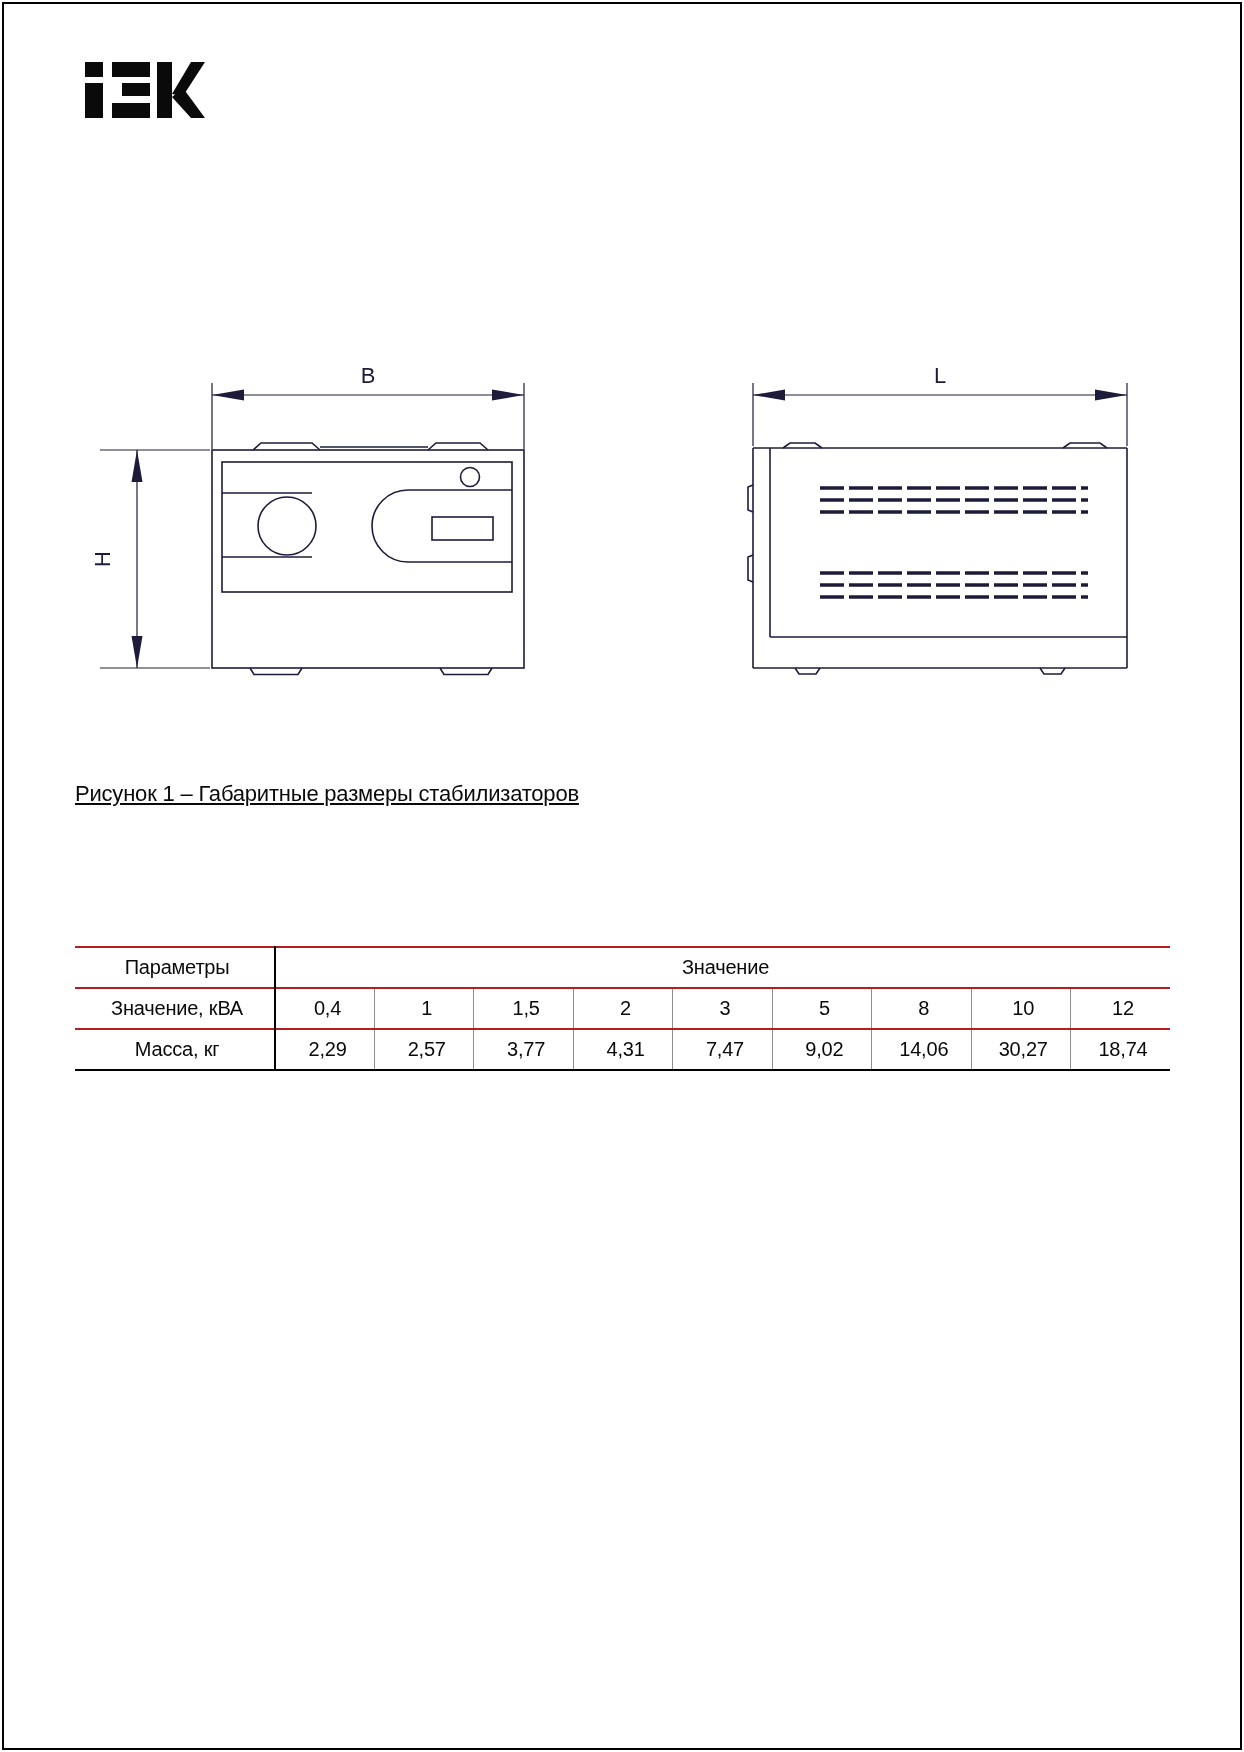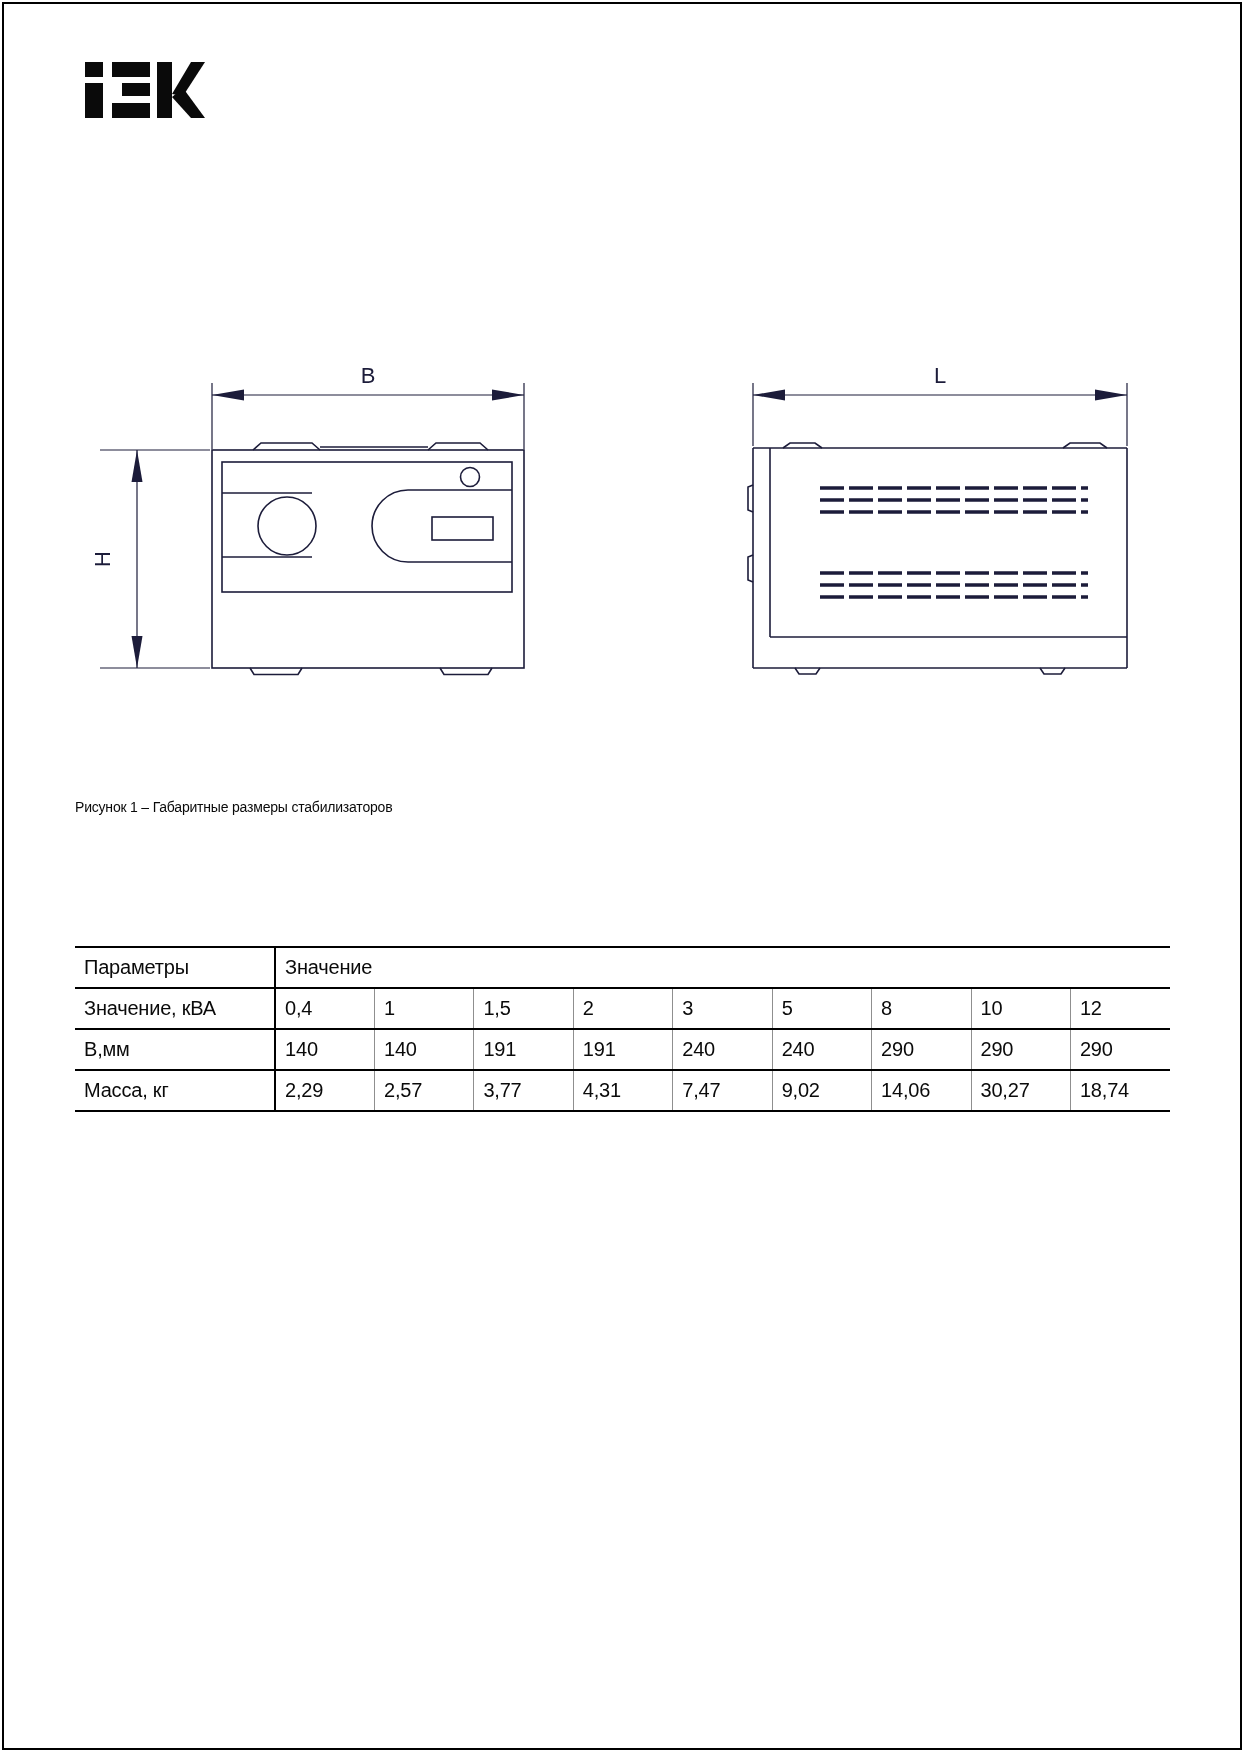--- a/index.html
+++ b/index.html
@@ -13,33 +13,33 @@
     margin:0 auto;
   }
   .frame{
     position:absolute;inset:2px;
     border:2px solid #000;
     pointer-events:none;
   }
   .logo{position:absolute;left:85px;top:60px;width:120px;height:58px;}
   .drawing{position:absolute;left:0;top:0;width:1244px;height:1752px;}
   .caption{
-    position:absolute;left:75px;top:799px;width:700px;
-    font-size:14px;letter-spacing:-0.2px;color:#0a0a0a;
+    position:absolute;left:75px;top:781px;width:700px;
+    font-size:22px;letter-spacing:-0.2px;color:#0a0a0a;text-decoration:underline;
   }
   .dim-table{
     position:absolute;left:75px;top:946px;width:1095px;
     border-collapse:collapse;table-layout:fixed;
     font-size:20px;letter-spacing:-0.2px;color:#0a0a0a;
   }
   .dim-table td{
     height:39px;padding:0 4px 0 9px;vertical-align:middle;
     white-space:nowrap;overflow:hidden;
   }
-  .dim-table tr td{border-top:2px solid #000000;}
+  .dim-table tr td{border-top:2px solid #b91c1c;text-align:center;}
   .dim-table tr:last-child td{border-bottom:2px solid #000;}
   .dim-table td.param{border-right:2px solid #000;}
   .dim-table td.val{border-left:1.5px solid #8f8f8f;}
   svg text{
     font-family:"Liberation Sans",sans-serif;
     font-size:22px;fill:#1c1c3a;
   }
 </style>
 </head>
 <body>
@@ -165,32 +165,20 @@
       <td class="val">1</td>
       <td class="val">1,5</td>
       <td class="val">2</td>
       <td class="val">3</td>
       <td class="val">5</td>
       <td class="val">8</td>
       <td class="val">10</td>
       <td class="val">12</td>
     </tr>
     <tr>
-      <td class="param">В,мм</td>
-      <td class="val">140</td>
-      <td class="val">140</td>
-      <td class="val">191</td>
-      <td class="val">191</td>
-      <td class="val">240</td>
-      <td class="val">240</td>
-      <td class="val">290</td>
-      <td class="val">290</td>
-      <td class="val">290</td>
-    </tr>
-    <tr>
       <td class="param">Масса, кг</td>
       <td class="val">2,29</td>
       <td class="val">2,57</td>
       <td class="val">3,77</td>
       <td class="val">4,31</td>
       <td class="val">7,47</td>
       <td class="val">9,02</td>
       <td class="val">14,06</td>
       <td class="val">30,27</td>
       <td class="val">18,74</td>

